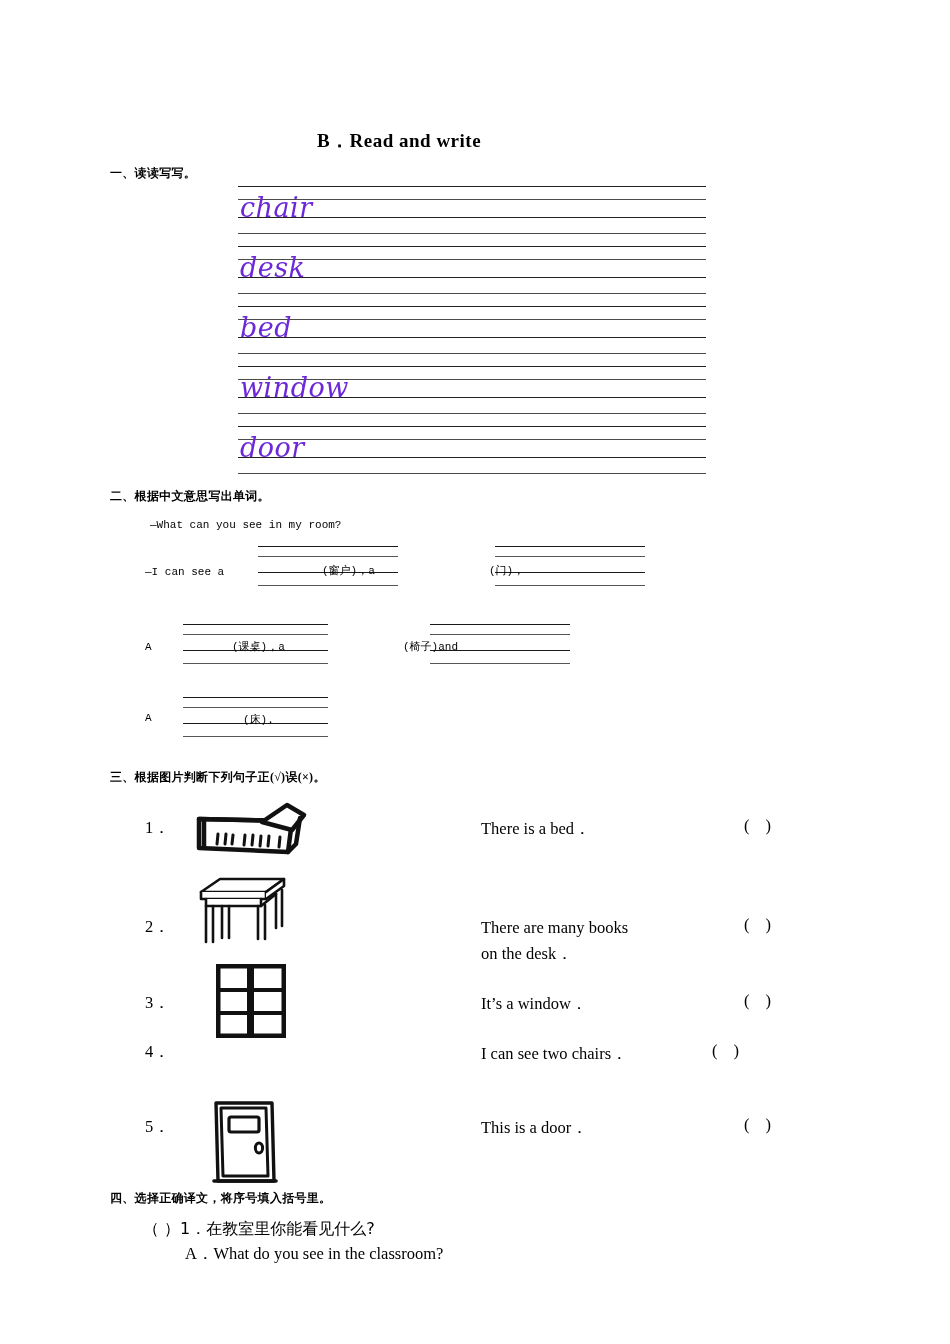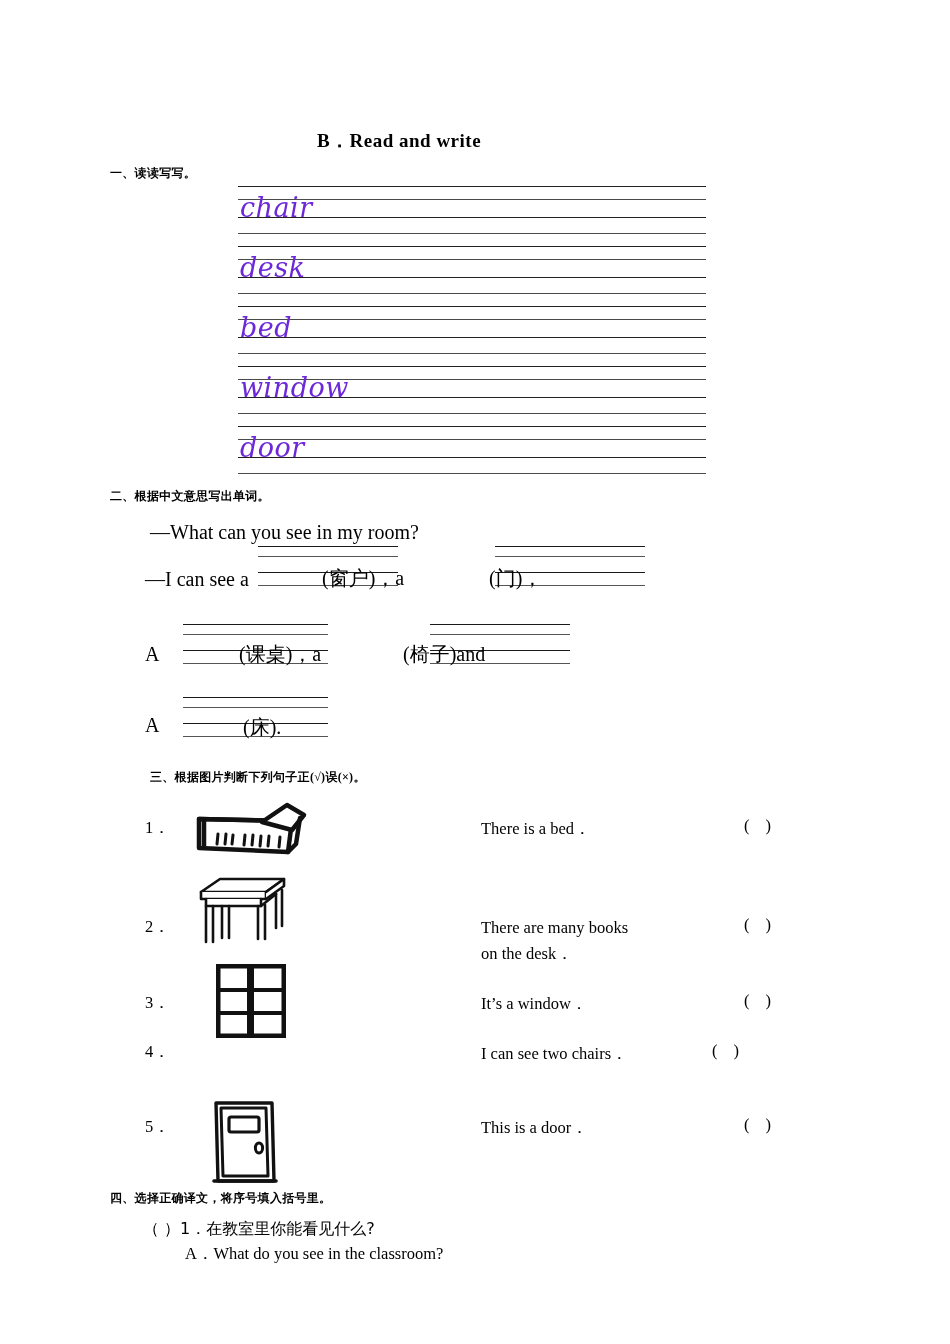--- a/index.html
+++ b/index.html
@@ -89,22 +89,22 @@
     left: 0;
     width: 100%;
     height: 1px;
     background: #555;
   }
   .blank4 .ln.dark { background: #1a1a1a; height: 1.2px; }
 
   
   .txt {
     position: absolute;
-    font-family: Liberation Serif, serif;
-    font-size: 20px;
+    font-family: Liberation Mono, monospace;
+    font-size: 11px;
     white-space: nowrap;
     line-height: 1.45;
   }
   .txt.cn {
     font-family: "DejaVu Sans", sans-serif;
     font-size: 16px;
   }
 
   
   .q-num {
@@ -216,41 +216,41 @@
   <div class="txt" style="left:489px; top:564px;">(门)，</div>
 
   <div class="txt" style="left:145px; top:640px;">A</div>
 
   <div class="blank4" style="left:183px; top:624px; width:145px;">
     <div class="ln dark" style="top:0px;"></div>
     <div class="ln" style="top:10px;"></div>
     <div class="ln dark" style="top:26px;"></div>
     <div class="ln" style="top:39px;"></div>
   </div>
-  <div class="txt" style="left:239px; top:640px;">(课桌)，a</div>
+  <div class="txt" style="left:232px; top:640px;">(课桌)，a</div>
 
   <div class="blank4" style="left:430px; top:624px; width:140px;">
     <div class="ln dark" style="top:0px;"></div>
     <div class="ln" style="top:10px;"></div>
     <div class="ln dark" style="top:26px;"></div>
     <div class="ln" style="top:39px;"></div>
   </div>
   <div class="txt" style="left:403px; top:640px;">(椅子)and</div>
 
   <div class="txt" style="left:145px; top:711px;">A</div>
 
   <div class="blank4" style="left:183px; top:697px; width:145px;">
     <div class="ln dark" style="top:0px;"></div>
     <div class="ln" style="top:10px;"></div>
     <div class="ln dark" style="top:26px;"></div>
     <div class="ln" style="top:39px;"></div>
   </div>
   <div class="txt" style="left:243px; top:713px;">(床).</div>
 
-  <div class="sec-head" style="left:110px; top:769px;margin-left:40px;">三、根据图片判断下列句子正(√)误(×)。</div>
+  <div class="sec-head" style="left:110px; top:769px;">三、根据图片判断下列句子正(√)误(×)。</div>
 
   <div class="q-num" style="left:145px; top:817px;">1．</div>
   <div class="pic" style="left:192px; top:798px;">
     <svg width="118" height="62" viewBox="0 0 118 62">
       <g fill="none" stroke="#111" stroke-width="4.5" stroke-linejoin="round" stroke-linecap="round">
         <path d="M7,21 L7,50 L96,54 L100,23 Z" fill="#fff"></path>
         <path d="M7,21 L100,23"></path>
         <path d="M12,22 L12,48"></path>
         <path d="M70,24 L95,7 L112,17 L100,32 Z" fill="#fff"></path>
         <path d="M96,54 L104,46 L108,20"></path>

